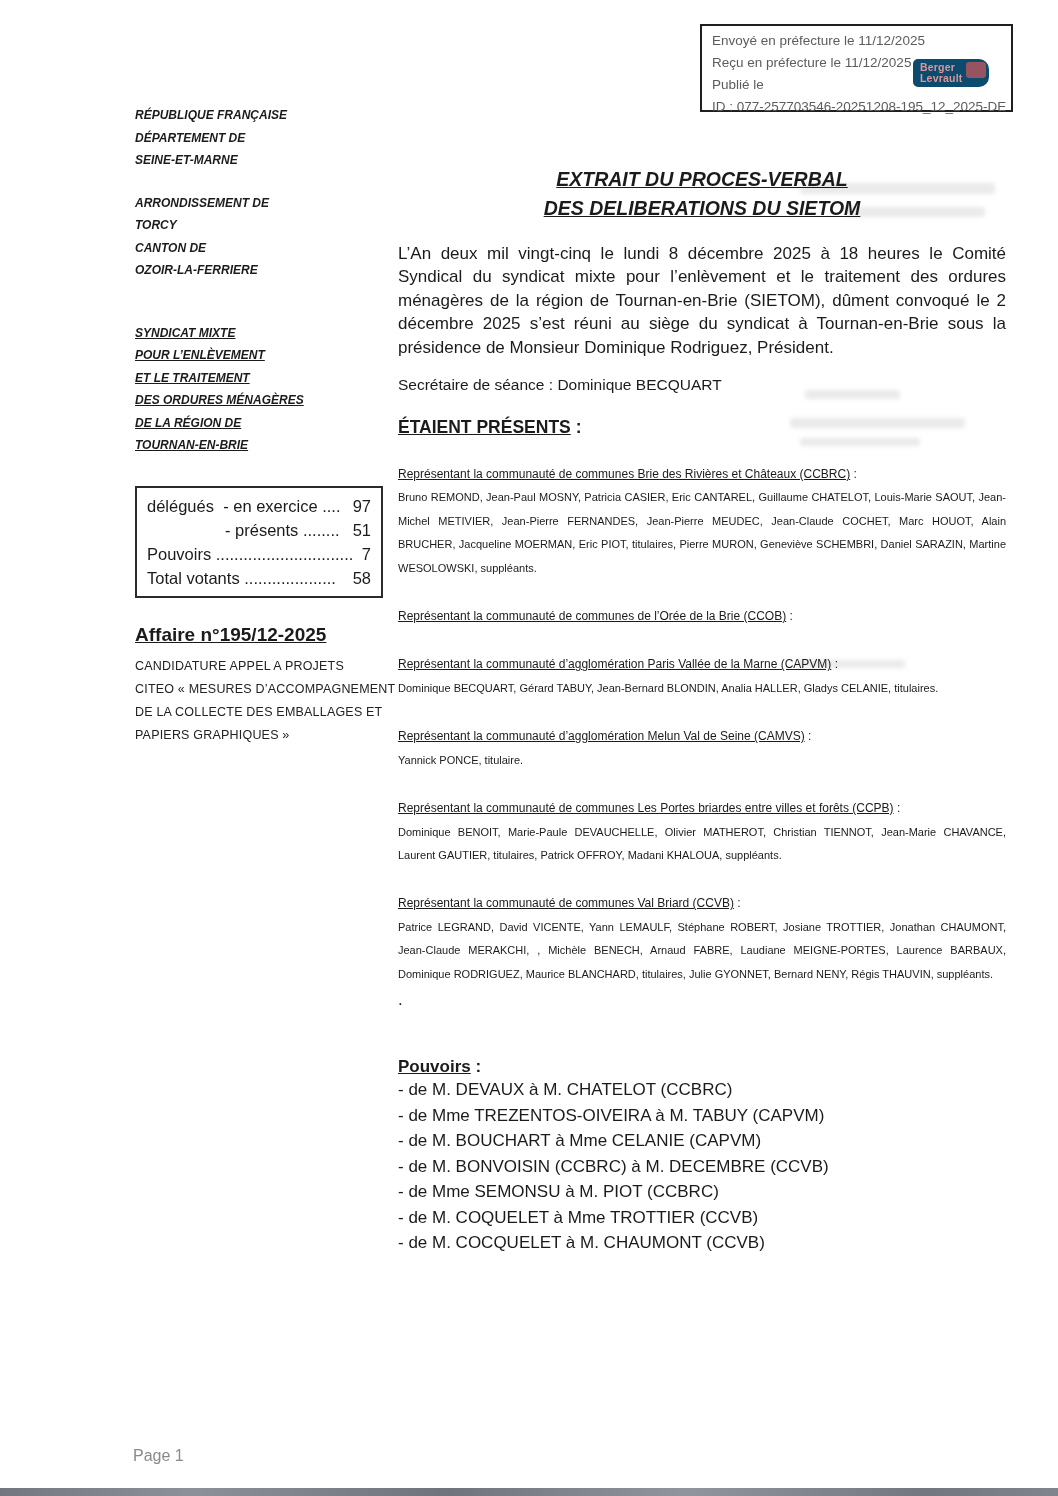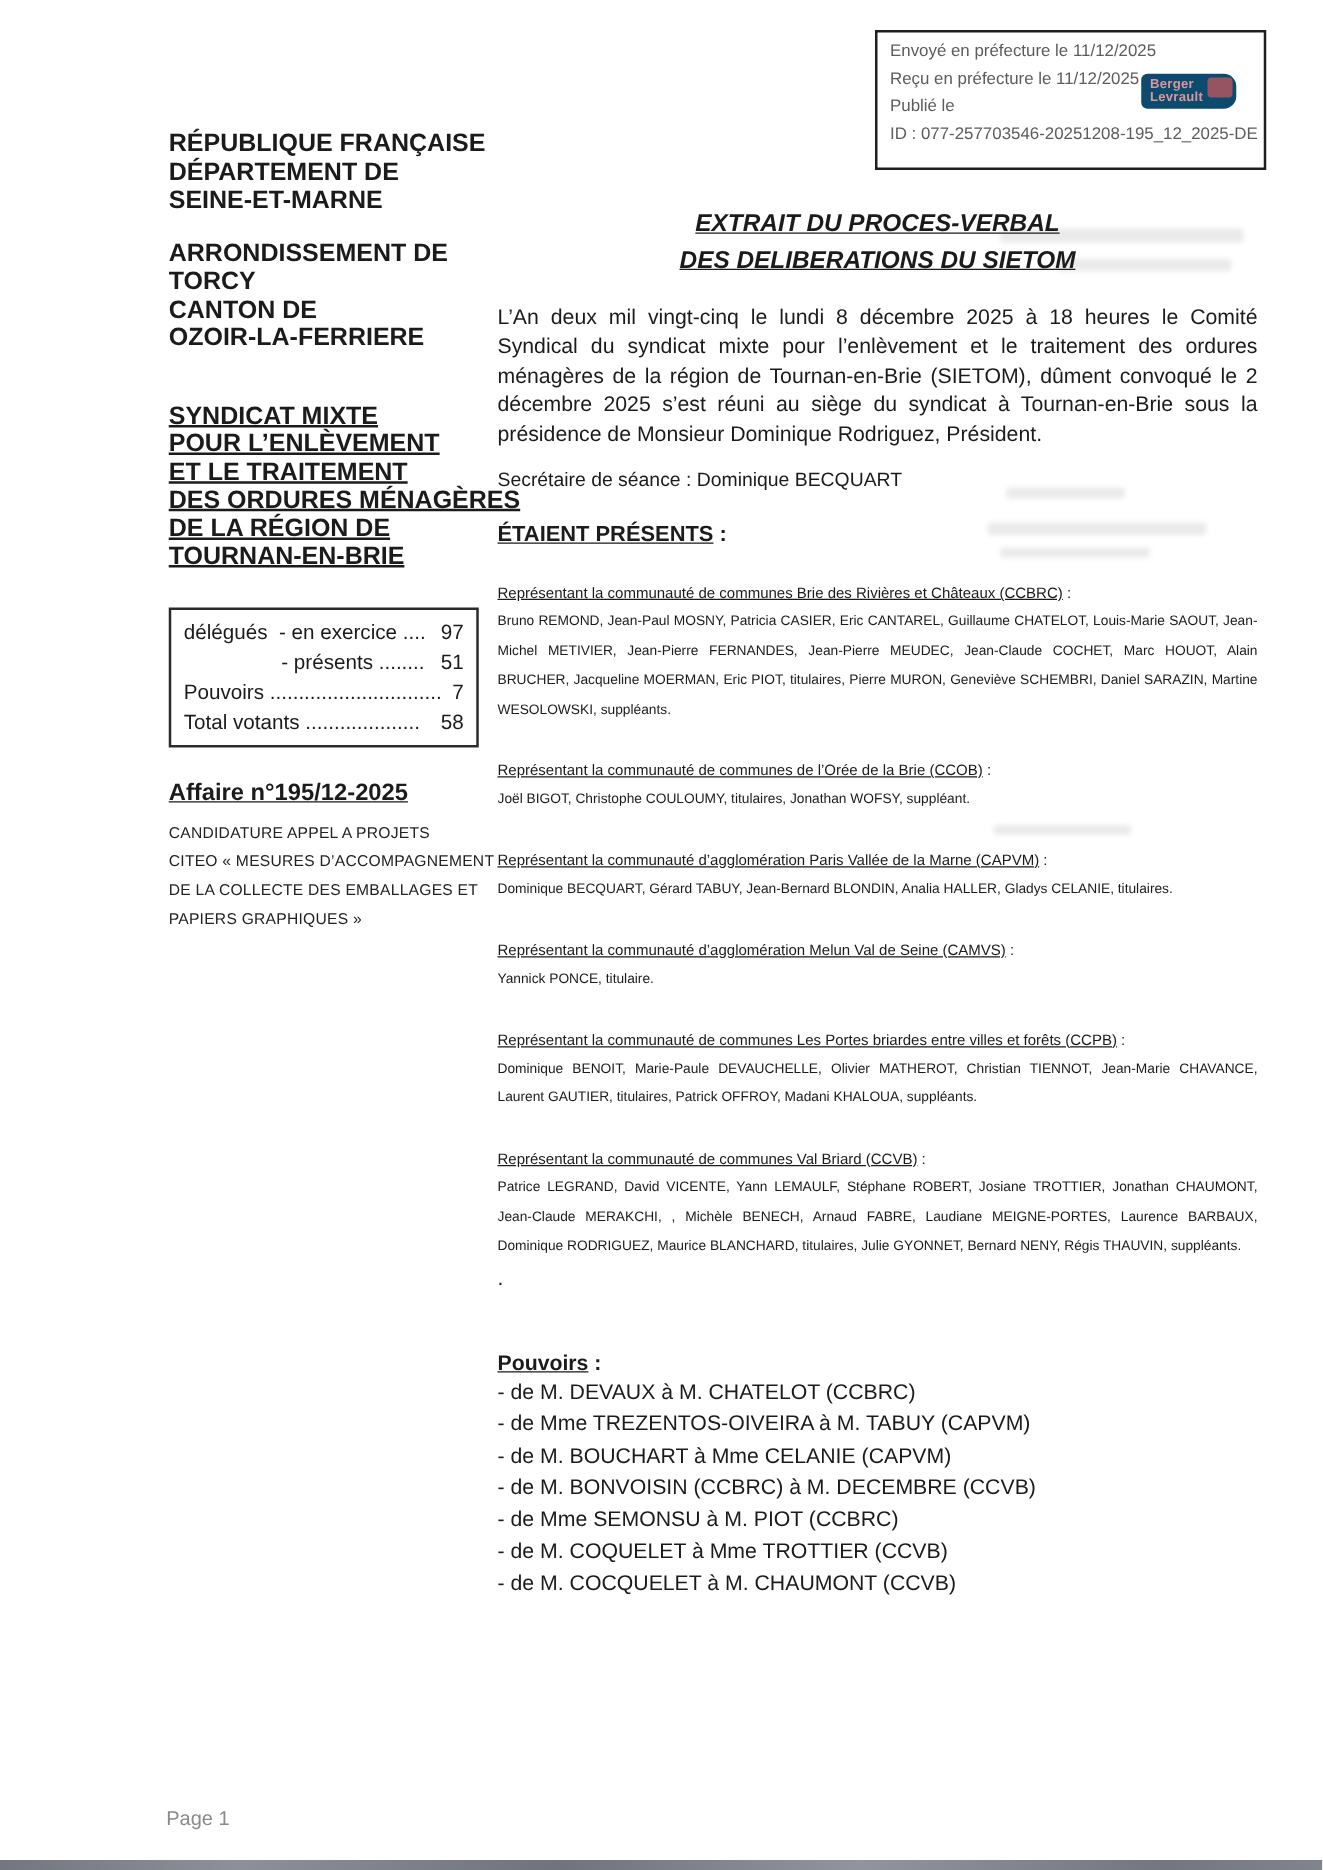--- a/index.html
+++ b/index.html
@@ -1,32 +1,32 @@
 <!DOCTYPE html>
 <html><head>
 <meta charset="utf-8">
 <style>
   * { margin:0; padding:0; box-sizing:border-box; }
   html,body { background:#ffffff; }
   body { width:1058px; height:1496px; font-family:"Liberation Sans","DejaVu Sans",sans-serif; color:#1b1b1b; }
   .page { position:relative; width:1058px; height:1496px; background:#ffffff; overflow:hidden; }
 
   
-  .stamp-box { position:absolute; left:700px; top:24px; width:313px; height:112px;
+  .stamp-box { position:absolute; left:700px; top:24px; width:313px; height:88px;
     border:2px solid #1f1f1f; padding:7px 10px 4px 10px; color:#5c5c5c; font-size:13.5px; }
   .stamp-box .line { height:22px; line-height:15px; white-space:nowrap; }
   .bl-logo { position:absolute; right:22px; top:33px; width:76px; height:28px;
     background:#0c4a6e; border-radius:5px 10px 10px 5px; padding:3px 0 0 7px;
     color:#d9979a; font-size:10.5px; font-weight:bold; line-height:1.08; letter-spacing:.2px; }
   .bl-logo::after { content:""; position:absolute; right:3px; top:3px; width:20px; height:16px;
     background:#b9565c; border-radius:3px; opacity:.8; }
 
   
   .sidebar { position:absolute; left:135px; top:104px; width:268px; }
-  .sb-block { font-weight:bold; font-size:20px; line-height:22.5px; }
+  .sb-block { font-weight:bold; font-style:italic; font-size:12px; line-height:22.5px; }
   .sb-block .ln { white-space:nowrap; }
   .sb-arrondissement { margin-top:20px; }
   .sb-syndicat { margin-top:40px; }
   .sb-syndicat .ln { text-decoration:underline; }
 
   .counts-box { margin-top:29px; width:248px; border:2px solid #2b2b2b; padding:6px 10px 6px 10px;
     font-size:16.5px; line-height:24px; font-style:normal; font-weight:normal; }
   .counts-row { display:flex; white-space:nowrap; }
   .counts-row .val { margin-left:auto; text-align:right; }
   .counts-row.indent { padding-left:78px; }
@@ -151,21 +151,20 @@
 
     <p class="present-heading"><span class="u">ÉTAIENT PRÉSENTS</span><span> :</span></p>
 
     <div class="group">
       <p class="group-heading"><span class="u">Représentant la communauté de communes Brie des Rivières et Châteaux (CCBRC)</span><span> :</span></p>
       <p class="group-members">Bruno REMOND, Jean-Paul MOSNY, Patricia CASIER, Eric CANTAREL, Guillaume CHATELOT, Louis-Marie SAOUT, Jean-Michel METIVIER, Jean-Pierre FERNANDES, Jean-Pierre MEUDEC, Jean-Claude COCHET, Marc HOUOT, Alain BRUCHER, Jacqueline MOERMAN, Eric PIOT, titulaires, Pierre MURON, Geneviève SCHEMBRI, Daniel SARAZIN, Martine WESOLOWSKI, suppléants.</p>
     </div>
 
     <div class="group">
       <p class="group-heading"><span class="u">Représentant la communauté de communes de l’Orée de la Brie (CCOB)</span><span> :</span></p>
-      <p class="group-members">Joël BIGOT, Christophe COULOUMY, titulaires, Jonathan WOFSY, suppléant.</p>
     </div>
 
     <div class="group">
       <p class="group-heading"><span class="u">Représentant la communauté d’agglomération Paris Vallée de la Marne (CAPVM)</span><span> :</span></p>
       <p class="group-members">Dominique BECQUART, Gérard TABUY, Jean-Bernard BLONDIN, Analia HALLER, Gladys CELANIE, titulaires.</p>
     </div>
 
     <div class="group">
       <p class="group-heading"><span class="u">Représentant la communauté d’agglomération Melun Val de Seine (CAMVS)</span><span> :</span></p>
       <p class="group-members">Yannick PONCE, titulaire.</p>

